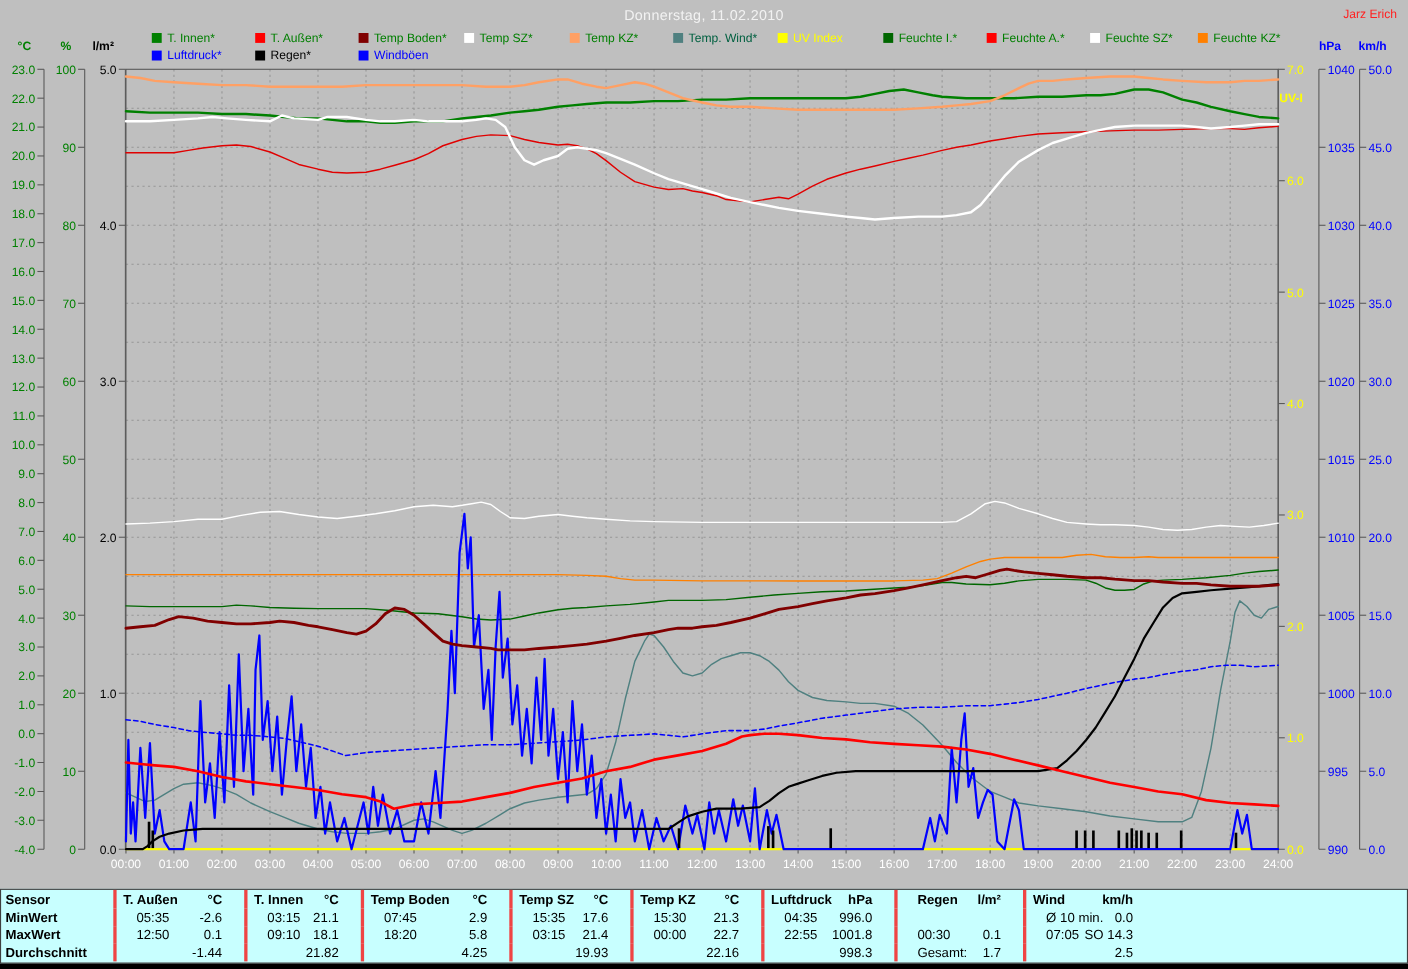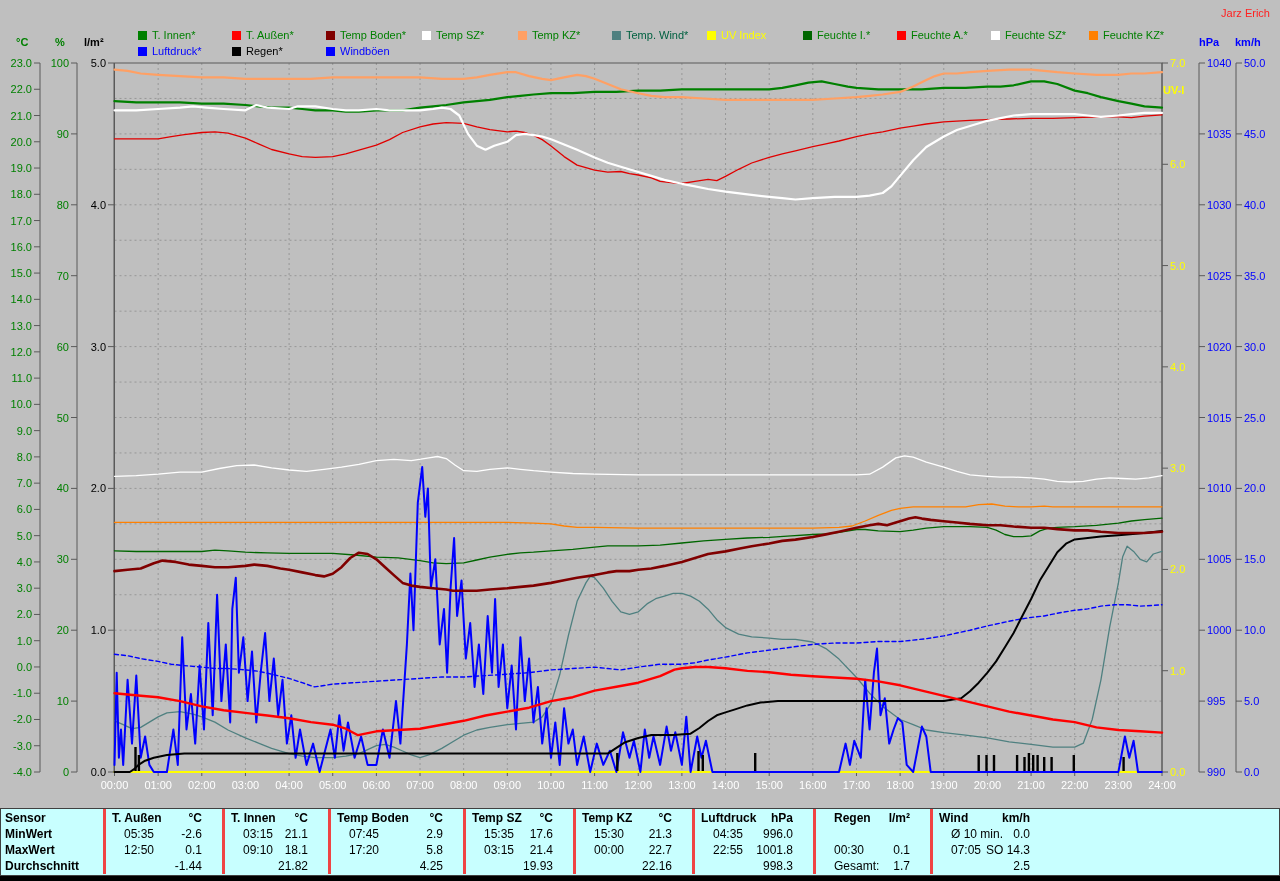--- a/index.html
+++ b/index.html
@@ -22,20 +22,21 @@
   #stats .c .t{padding-left:12px;}
   #stats .c .v{margin-left:auto;}
   #stats .hdr{font-weight:bold;}
   #stats .rowlab{font-weight:bold;padding-left:4px;display:flex;align-items:center;}
   #strip{position:absolute;left:0;top:876px;width:1280px;height:5px;background:#000;}
 </style>
 </head>
 <body>
 
 <div id="screen">
+  <div class="title">Donnerstag, 11.02.2010</div>
   <div class="credit">Jarz Erich</div>
 
   <div class="unit" style="left:16px;color:#008000;">°C</div>
   <div class="unit" style="left:55px;color:#008000;">%</div>
   <div class="unit" style="left:84px;color:#000;">l/m²</div>
   <div class="unit" style="left:1163px;color:#FFFF00;margin-top:48px;">UV-I</div>
   <div class="unit" style="left:1199px;color:#0000FF;">hPa</div>
   <div class="unit" style="left:1235px;color:#0000FF;">km/h</div>
 
   <div id="legend">
@@ -429,21 +430,21 @@
       <div class="rowlab">MaxWert</div>
       <div class="c sep">
         <span class="t">12:50</span>
         <span class="v">0.1</span>
       </div>
       <div class="c sep">
         <span class="t">09:10</span>
         <span class="v">18.1</span>
       </div>
       <div class="c sep">
-        <span class="t">17:20</span>
+        <span class="t">18:20</span>
         <span class="v">5.8</span>
       </div>
       <div class="c sep">
         <span class="t">03:15</span>
         <span class="v">21.4</span>
       </div>
       <div class="c sep">
         <span class="t">00:00</span>
         <span class="v">22.7</span>
       </div>

